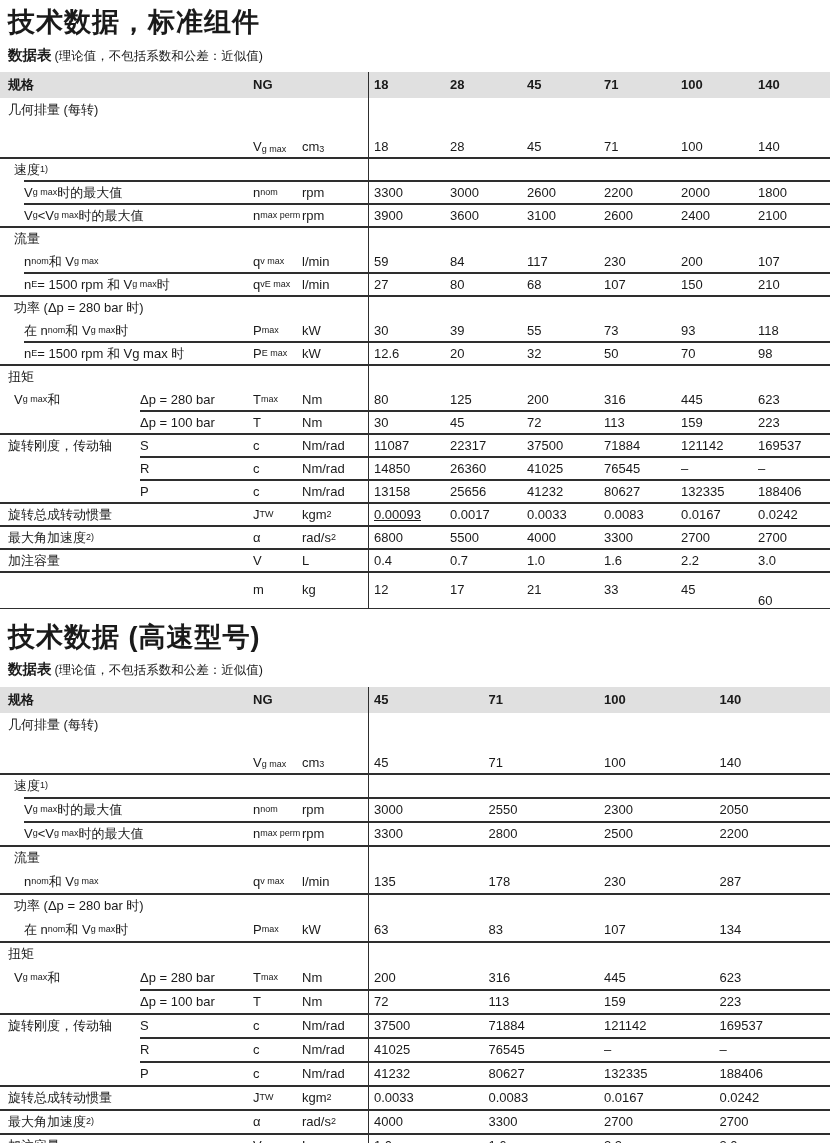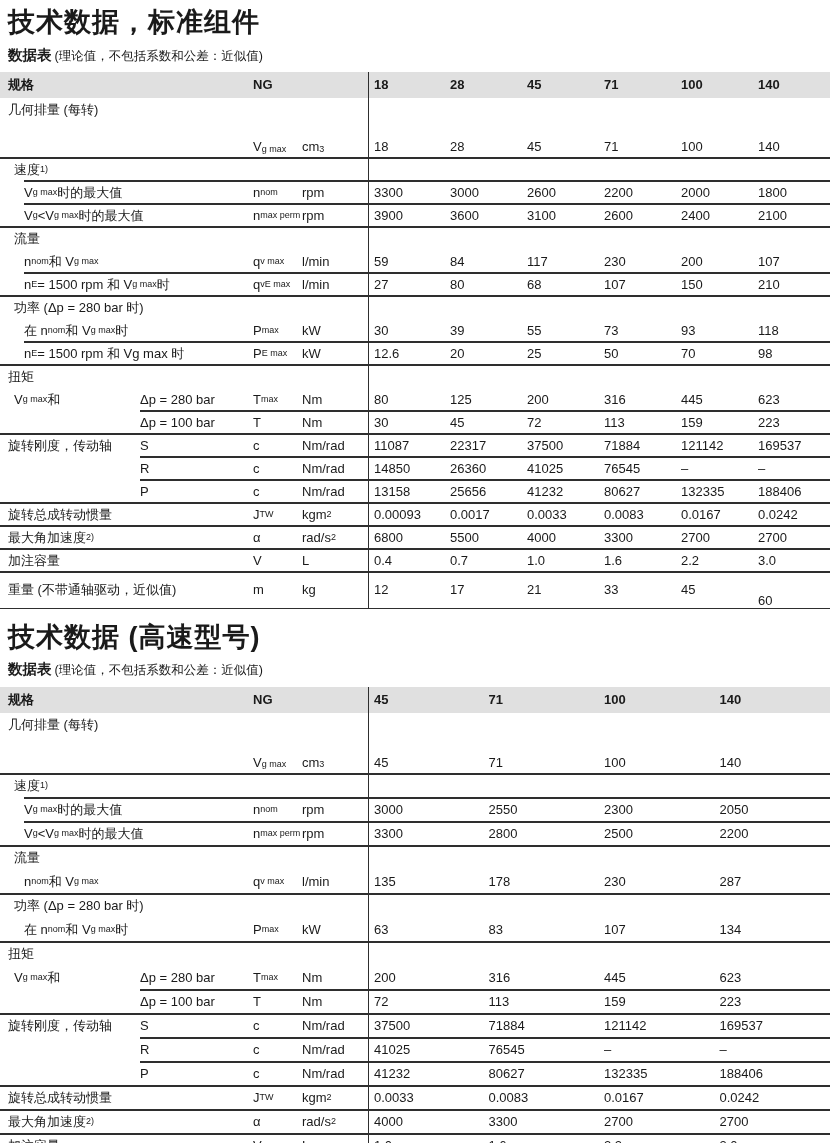--- a/index.html
+++ b/index.html
@@ -164,21 +164,21 @@
       <div class="cell c-val" style="grid-column: 9;">93</div>
       <div class="cell c-val" style="grid-column: 10;">118</div>
     </div>
     <div class="t-row">
       <div class="rule" style="left: 24px;"></div>
       <div class="cell c-label" style="padding-left: 24px; grid-column: 1 / 3;">n<sub>E</sub> = 1500 rpm 和 Vg max 时</div>
       <div class="cell c-sym">P<sub>E max</sub></div>
       <div class="cell c-unit">kW</div>
       <div class="cell c-val v0" style="grid-column: 5;">12.6</div>
       <div class="cell c-val" style="grid-column: 6;">20</div>
-      <div class="cell c-val" style="grid-column: 7;">25</div>
+      <div class="cell c-val" style="grid-column: 7;">32</div>
       <div class="cell c-val" style="grid-column: 8;">50</div>
       <div class="cell c-val" style="grid-column: 9;">70</div>
       <div class="cell c-val" style="grid-column: 10;">98</div>
     </div>
     <div class="t-row t-section">
       <div class="rule" style="left: 0px;"></div>
       <div class="cell c-label" style="padding-left: 8px; grid-column: 1 / 5;">扭矩</div>
       <div class="cell c-val v0" style="grid-column: 5;"></div>
       <div class="cell c-val" style="grid-column: 6;"></div>
       <div class="cell c-val" style="grid-column: 7;"></div>
@@ -248,21 +248,21 @@
       <div class="cell c-val" style="grid-column: 7;">41232</div>
       <div class="cell c-val" style="grid-column: 8;">80627</div>
       <div class="cell c-val" style="grid-column: 9;">132335</div>
       <div class="cell c-val" style="grid-column: 10;">188406</div>
     </div>
     <div class="t-row">
       <div class="rule" style="left: 0px;"></div>
       <div class="cell c-label" style="padding-left: 8px; grid-column: 1 / 3;">旋转总成转动惯量</div>
       <div class="cell c-sym">J<sub>TW</sub></div>
       <div class="cell c-unit">kgm<sup>2</sup></div>
-      <div class="cell c-val v0" style="grid-column: 5;">0.00093</div>
+      <div class="cell c-val v0" style="grid-column: 5; text-decoration: underline;">0.00093</div>
       <div class="cell c-val" style="grid-column: 6;">0.0017</div>
       <div class="cell c-val" style="grid-column: 7;">0.0033</div>
       <div class="cell c-val" style="grid-column: 8;">0.0083</div>
       <div class="cell c-val" style="grid-column: 9;">0.0167</div>
       <div class="cell c-val" style="grid-column: 10;">0.0242</div>
     </div>
     <div class="t-row">
       <div class="rule" style="left: 0px;"></div>
       <div class="cell c-label" style="padding-left: 8px; grid-column: 1 / 3;">最大角加速度 <sup>2)</sup></div>
       <div class="cell c-sym">α</div>
@@ -281,21 +281,20 @@
       <div class="cell c-unit">L</div>
       <div class="cell c-val v0" style="grid-column: 5;">0.4</div>
       <div class="cell c-val" style="grid-column: 6;">0.7</div>
       <div class="cell c-val" style="grid-column: 7;">1.0</div>
       <div class="cell c-val" style="grid-column: 8;">1.6</div>
       <div class="cell c-val" style="grid-column: 9;">2.2</div>
       <div class="cell c-val" style="grid-column: 10;">3.0</div>
     </div>
     <div class="t-row">
       <div class="rule" style="left: 0px;"></div>
-      <div class="cell c-label" style="padding-left: 8px; grid-column: 1 / 3;">重量 (不带通轴驱动，近似值)</div>
       <div class="cell c-sym">m</div>
       <div class="cell c-unit">kg</div>
       <div class="cell c-val v0" style="grid-column: 5;">12</div>
       <div class="cell c-val" style="grid-column: 6;">17</div>
       <div class="cell c-val" style="grid-column: 7;">21</div>
       <div class="cell c-val" style="grid-column: 8;">33</div>
       <div class="cell c-val" style="grid-column: 9;">45</div>
       <div class="cell c-val" style="grid-column: 10; margin-top: 22px;">60</div>
     </div>
   </div>

